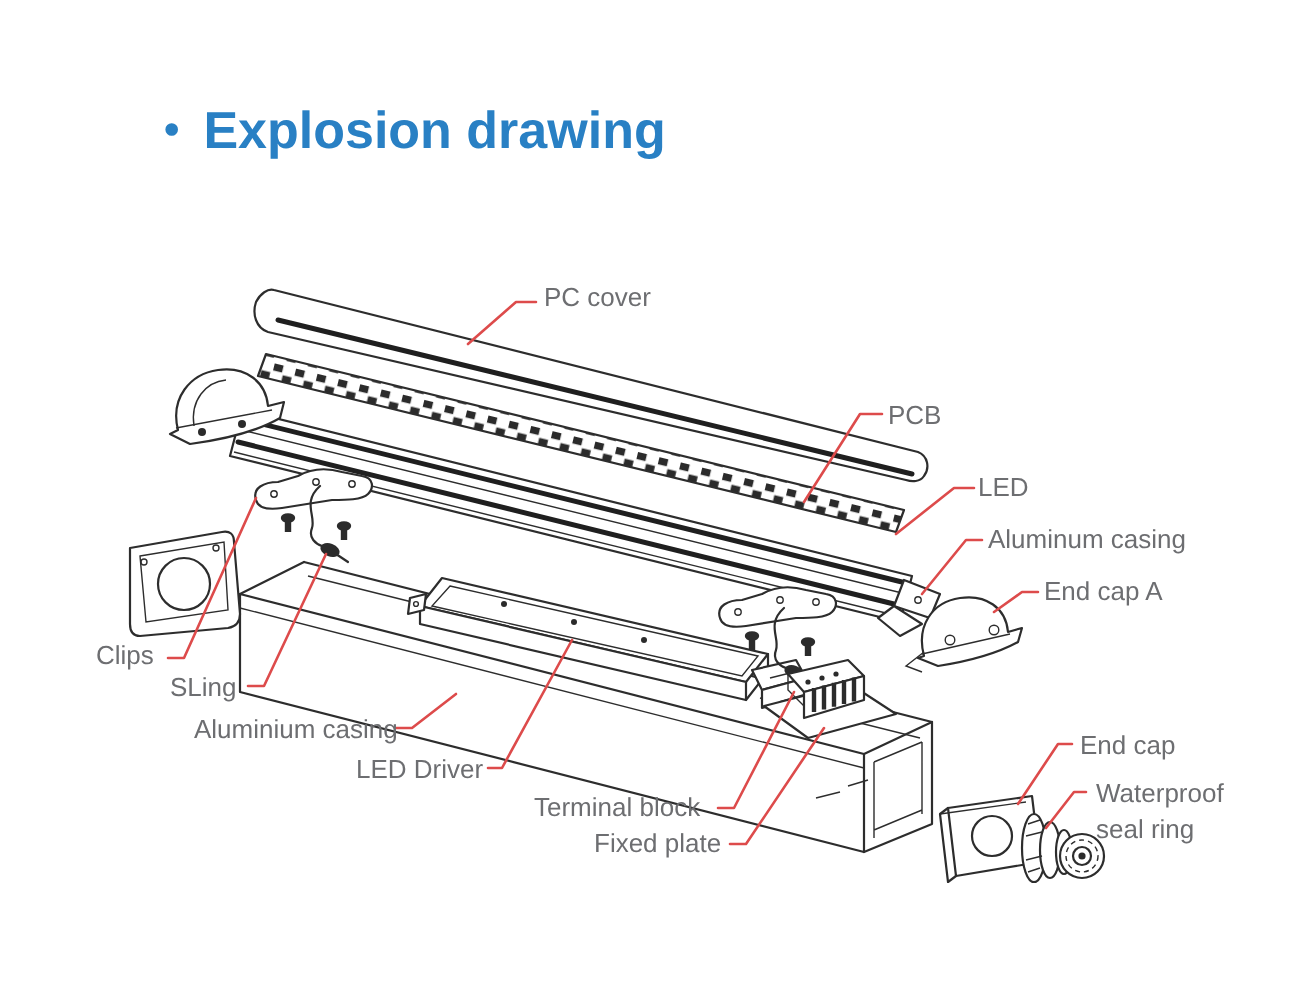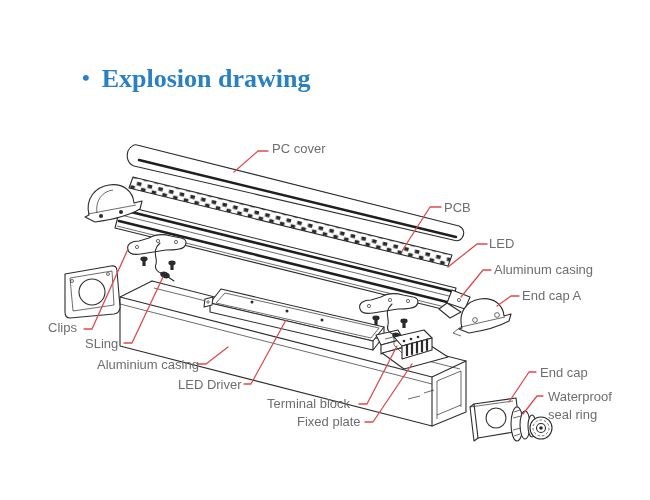--- a/index.html
+++ b/index.html
@@ -1,19 +1,19 @@
 <!DOCTYPE html>
 <html><head>
 <meta charset="utf-8">
 <style>
   html,body{margin:0;padding:0;background:#fff;}
   .canvas{position:relative;width:650px;height:500px;background:#ffffff;overflow:hidden;
           font-family:"Liberation Sans", sans-serif;}
-  .slide-title{position:absolute;left:82px;top:64px;font-size:26px;font-weight:bold;
-               color:#2980c4;white-space:nowrap;letter-spacing:0px;font-family:Liberation Serif, serif;}
+  .slide-title{position:absolute;left:82px;top:50px;font-size:26px;font-weight:bold;
+               color:#2980c4;white-space:nowrap;letter-spacing:0px;}
   .slide-title .bullet{font-size:22px;margin-right:12px;vertical-align:2px;}
   svg{position:absolute;left:0;top:0;}
   .art{stroke:#2d2d2d;fill:none;stroke-width:1.1;stroke-linecap:round;stroke-linejoin:round;}
   .art-thin{stroke:#2d2d2d;fill:none;stroke-width:0.7;}
   .art-heavy{stroke:#1f1f1f;fill:none;stroke-width:2.5;stroke-linecap:round;}
   .art-white{stroke:#2d2d2d;fill:#ffffff;stroke-width:1.1;stroke-linejoin:round;}
   .dark{fill:#2b2b2b;stroke:none;}
   .leader{fill:none;stroke-width:1.3;stroke-linecap:round;stroke-linejoin:round;}
   .lbl{font-size:13px;}
 </style>

